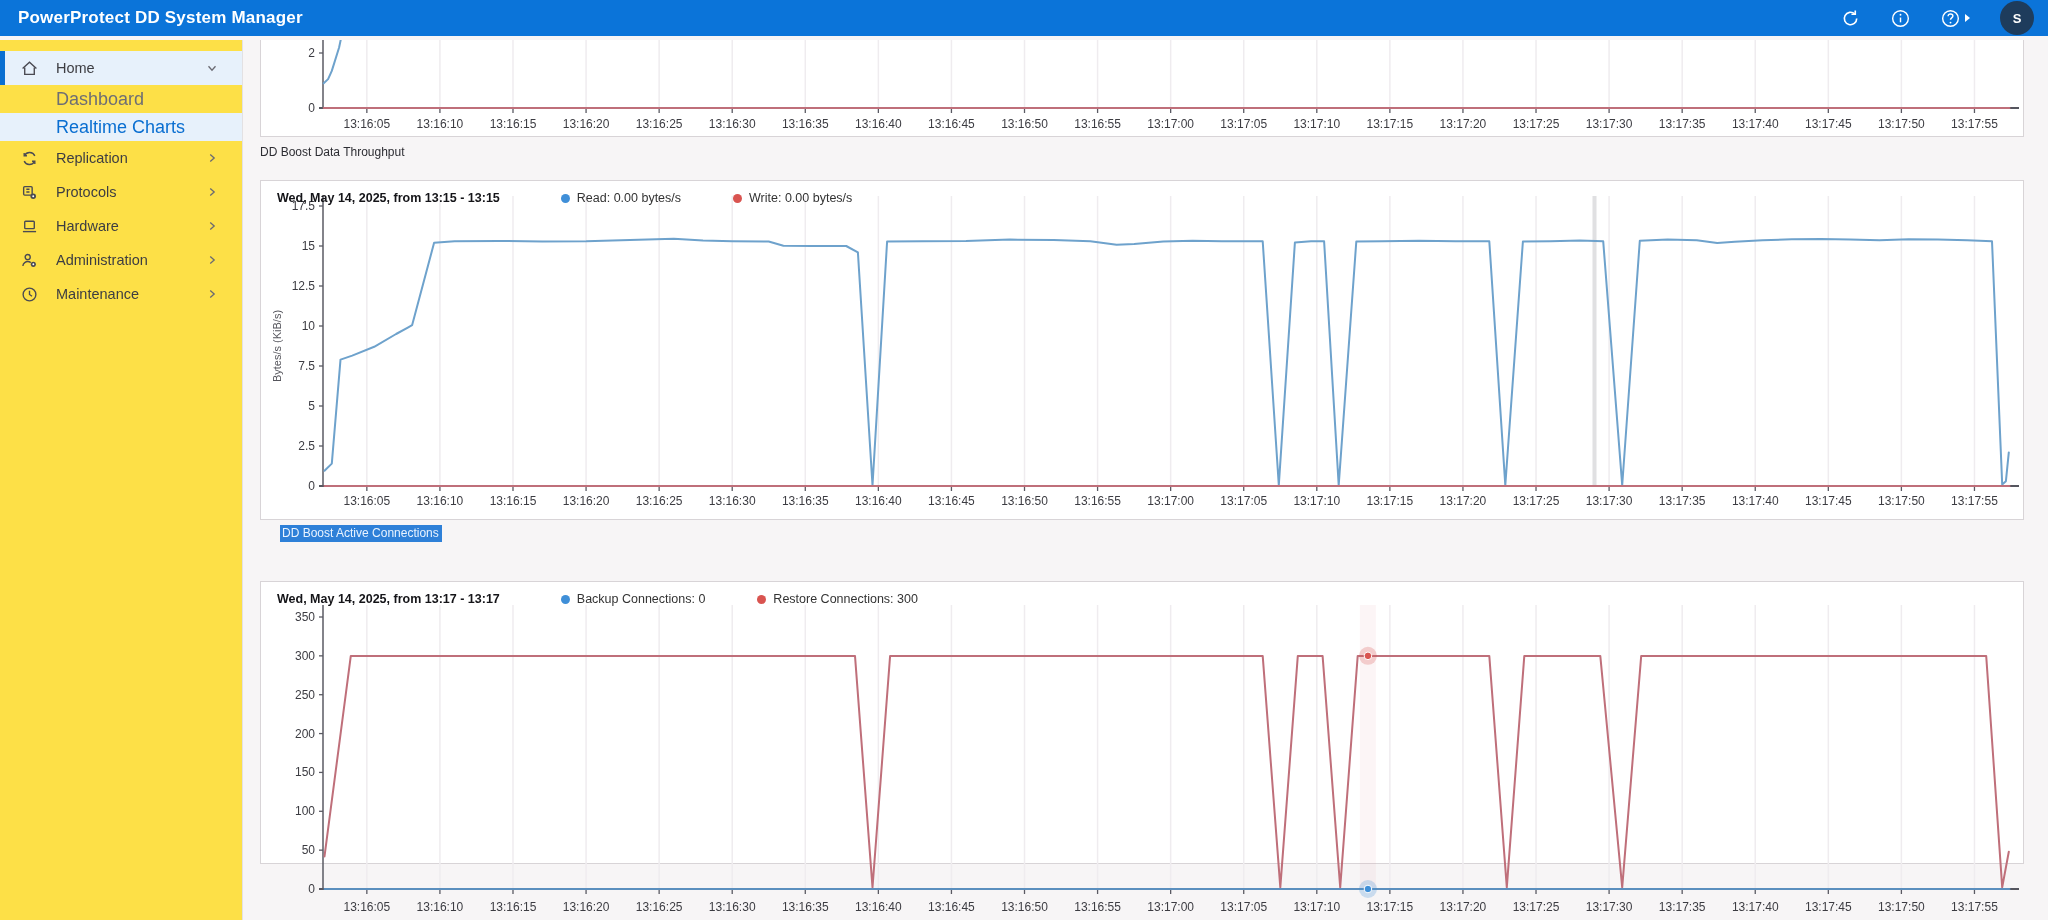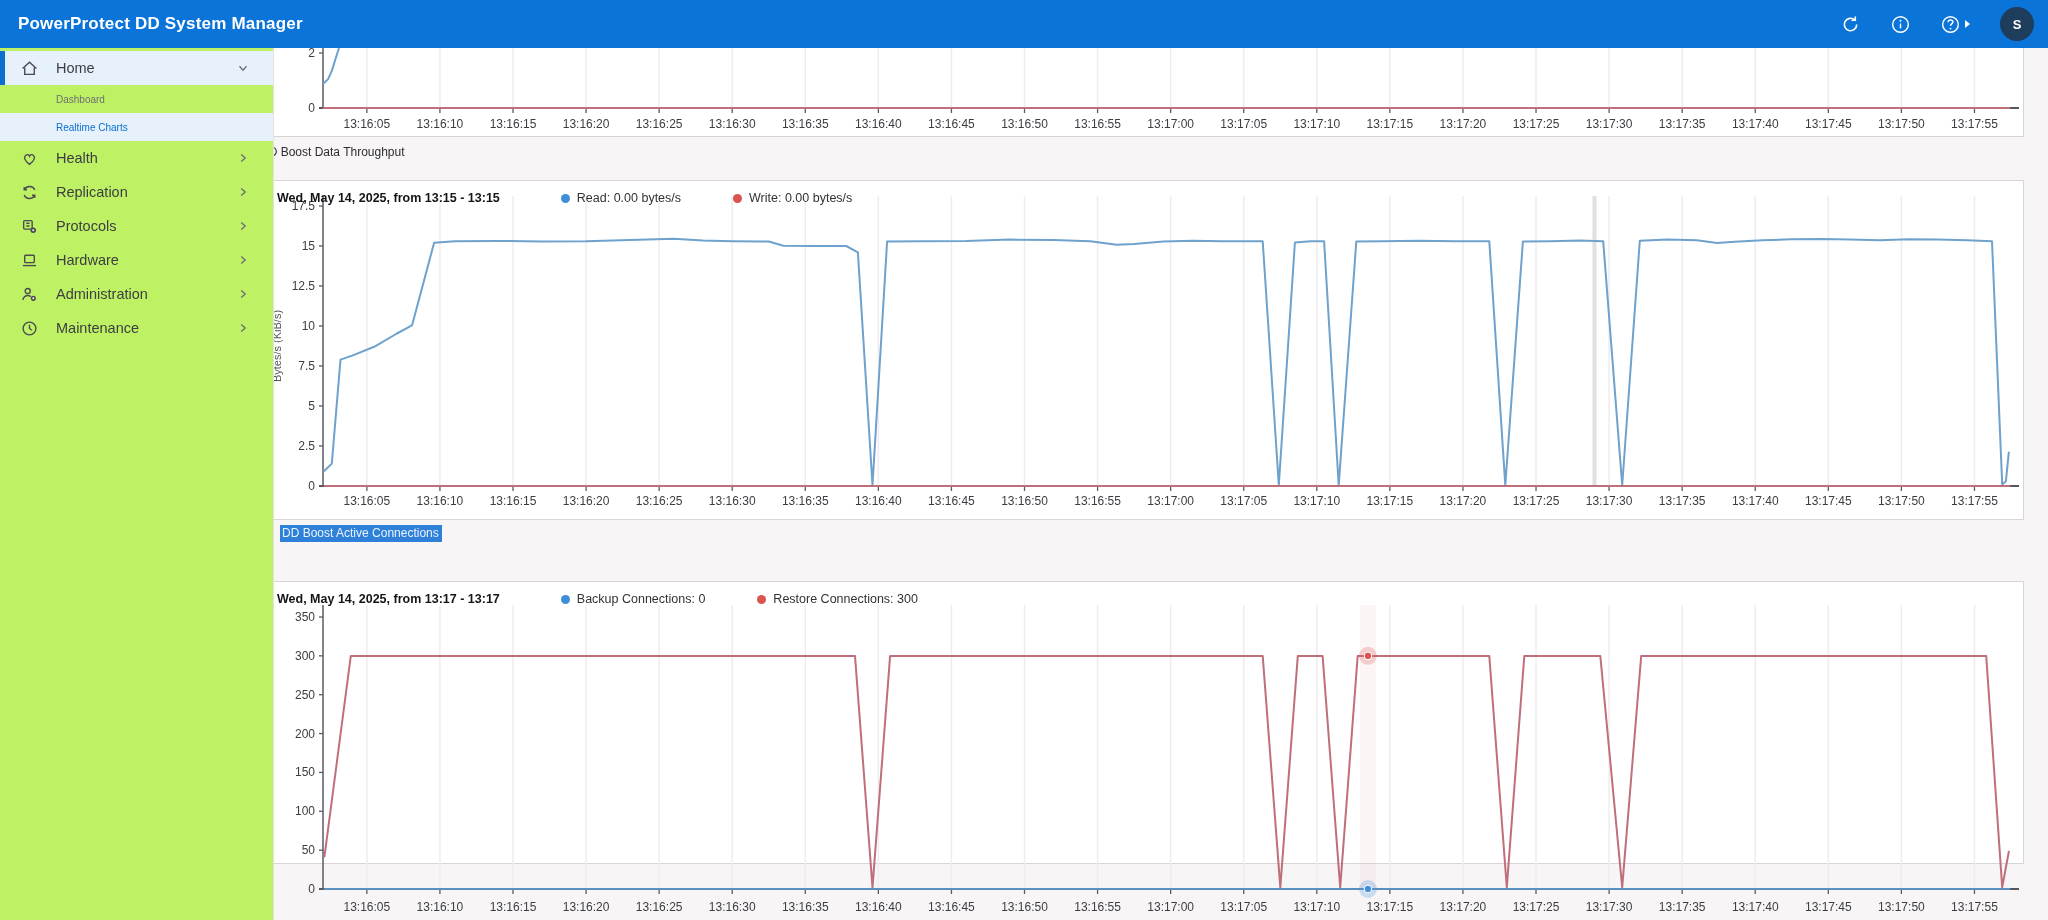--- a/index.html
+++ b/index.html
@@ -4,53 +4,53 @@
 <style>
   html,body{margin:0;padding:0;}
   body{
     width:2048px;height:920px;overflow:hidden;
     background:#f7f5f6;
     font-family:"Liberation Sans","DejaVu Sans",sans-serif;
     -webkit-font-smoothing:antialiased;
   }
   
   .app-header{
-    position:absolute;top:0;left:0;width:2048px;height:48px;
+    position:absolute;top:0;left:0;width:2048px;height:36px;
     background:#0b74d9;display:flex;align-items:center;justify-content:space-between;
     z-index:50;
   }
   .app-title{color:#fff;font-size:17px;font-weight:bold;padding-left:18px;letter-spacing:.2px;}
   .header-actions{display:flex;align-items:center;gap:26px;padding-right:14px;}
   .hicon{display:inline-flex;align-items:center;justify-content:center;width:24px;height:24px;cursor:pointer;}
   .hicon svg{display:block;}
   .help-wrap{display:flex;align-items:center;gap:3px;}
   .caret{width:0;height:0;border-left:5px solid #fff;border-top:4px solid transparent;border-bottom:4px solid transparent;display:inline-block;}
   .avatar{
     width:34px;height:34px;border-radius:50%;background:#1e3c5c;
     display:flex;align-items:center;justify-content:center;
     color:#fff;font-size:13px;font-weight:bold;cursor:pointer;margin-left:4px;
   }
   
   .sidebar{
-    position:absolute;top:40px;left:0;width:274px;bottom:0;background:#bef264;
+    position:absolute;top:40px;left:0;width:243px;bottom:0;background:#fde047;
     border-right:1px solid #e3e1e3;z-index:10;padding-top:11px;box-sizing:border-box;
   }
   .side-item{
     position:relative;height:34px;display:flex;align-items:center;cursor:pointer;
     color:#3d3d42;font-size:14.5px;
   }
   .side-item.active{background:#e7f1fb;}
   .side-item .accent{position:absolute;left:0;top:0;bottom:0;width:5px;background:#0a6fd1;}
   .sicon{width:17px;height:17px;margin-left:21px;display:inline-flex;align-items:center;justify-content:center;flex:none;}
   .sicon svg{display:block;}
   .slabel{margin-left:18px;flex:1;}
   .chev{width:16px;height:16px;margin-right:22px;display:inline-flex;align-items:center;justify-content:center;flex:none;}
   .side-sub{
     height:28px;display:flex;align-items:center;padding-left:56px;cursor:pointer;
-    color:#6e6e74;font-size:10px;
+    color:#6e6e74;font-size:18px;
   }
   .side-sub.active{background:#e7f1fb;color:#0a6fd1;}
   
   .main{position:absolute;top:40px;left:243px;right:0;bottom:0;background:#f7f5f6;}
   .panel{
     position:absolute;left:17px;width:1764px;background:#fff;
     border:1px solid #d8d4d7;box-sizing:border-box;
   }
   .panel-top{top:0;height:97px;border-top:none;}
   .panel-mid{top:140px;height:340px;}
@@ -118,33 +118,20 @@
           <svg width="14" height="14" viewBox="0 0 16 16" fill="none" stroke="#6a6a72" stroke-width="1.5">
             <polyline points="4,6 8,10.5 12,6"></polyline>
           </svg>
         </span>
       </div>
       <div class="side-sub">
         <span>Dashboard</span>
       </div>
       <div class="side-sub active">
         <span>Realtime Charts</span>
-      </div>
-      <div class="side-item">
-        <span class="sicon">
-          <svg width="17" height="17" viewBox="0 0 16 16" fill="none" stroke="#4a4a52" stroke-width="1.3">
-            <path d="M8 13.5C3.2 10.2 2.4 6.6 4.4 4.9c1.5-1.2 3-0.4 3.6 1 .6-1.4 2.1-2.2 3.6-1 2 1.7 1.2 5.3-3.6 8.6z"></path>
-          </svg>
-        </span>
-        <span class="slabel">Health</span>
-        <span class="chev">
-          <svg width="14" height="14" viewBox="0 0 16 16" fill="none" stroke="#6a6a72" stroke-width="1.5">
-            <polyline points="6,4 10.5,8 6,12"></polyline>
-          </svg>
-        </span>
       </div>
       <div class="side-item">
         <span class="sicon">
           <svg width="17" height="17" viewBox="0 0 16 16" fill="none" stroke="#4a4a52" stroke-width="1.3">
             <path d="M13 5.5A5.4 5.4 0 0 0 3.4 5"></path>
             <path d="M3 2.8v2.6h2.6"></path>
             <path d="M3 10.5a5.4 5.4 0 0 0 9.6.5"></path>
             <path d="M13 13.2v-2.6h-2.6"></path>
           </svg>
         </span>

